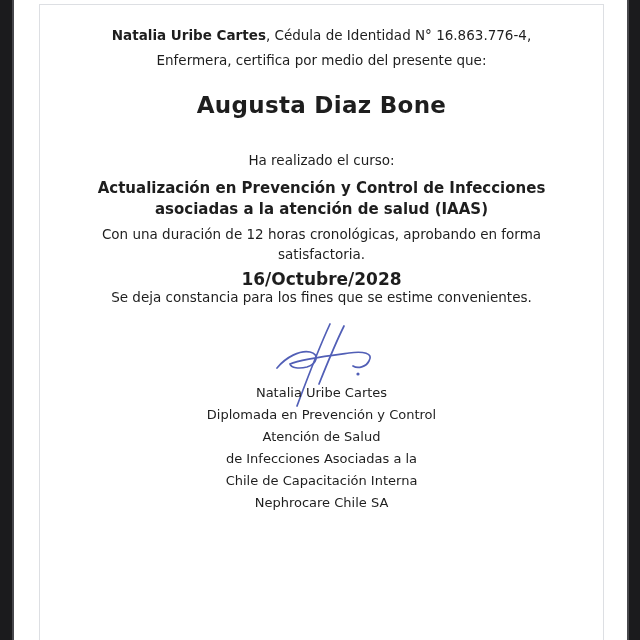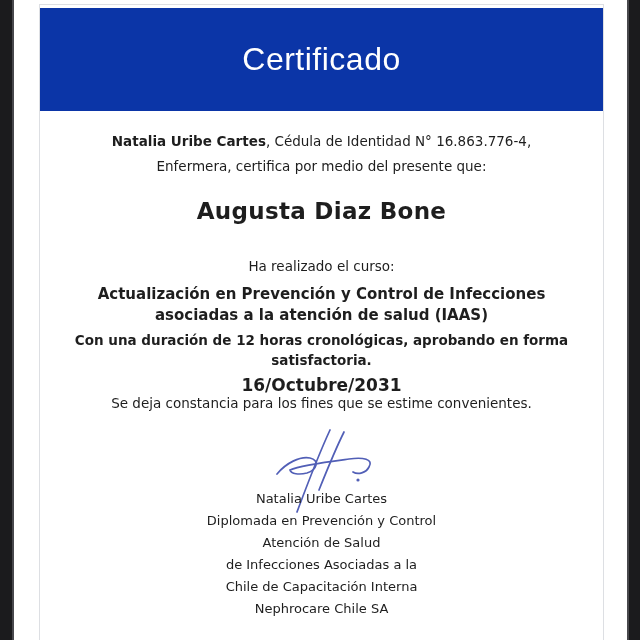--- a/index.html
+++ b/index.html
@@ -76,21 +76,20 @@
     font-size: 15px;
     font-weight: bold;
     line-height: 21px;
     white-space: nowrap;
   }
   .duration {
     margin-top: 4px;
     font-size: 13.5px;
     line-height: 20px;
     white-space: nowrap;
-    font-weight: bold;
   }
   .course-date {
     margin-top: 6px;
     font-size: 17px;
     font-weight: bold;
     line-height: 18px;
   }
   .closing {
     font-size: 13.5px;
     line-height: 18px;
@@ -108,44 +107,41 @@
   }
   .sig-block .line { white-space: nowrap; }
 </style>
 </head>
 <body>
 
 <div class="viewer-bg">
   <div class="page">
     <div class="frame">
 
-      <div class="banner">
-        <span class="banner-title">Certificado</span>
-      </div>
 
       <div class="intro">
         <div><span class="issuer">Natalia Uribe Cartes</span><span>, Cédula de Identidad N° 16.863.776-4,</span></div>
         <div>Enfermera, certifica por medio del presente que:</div>
       </div>
 
       <div class="recipient-name">Augusta Diaz Bone</div>
 
       <div class="lead-in">Ha realizado el curso:</div>
 
       <div class="course-title">
         <div>Actualización en Prevención y Control de Infecciones</div>
         <div>asociadas a la atención de salud (IAAS)</div>
       </div>
 
       <div class="duration">
         <div>Con una duración de 12 horas cronológicas, aprobando en forma</div>
         <div>satisfactoria.</div>
       </div>
 
-      <div class="course-date">16/Octubre/2031</div>
+      <div class="course-date">16/Octubre/2028</div>
 
       <div class="closing">Se deja constancia para los fines que se estime convenientes.</div>
 
       <div class="signature-area">
         <svg width="130" height="78" viewBox="0 0 130 78" style="overflow:visible">
           <g fill="none" stroke-linecap="round" opacity="0.88">
             <path stroke-width="1.7" d="M20,50 C29,39 43,32 53,34 C63,36 60,46 50,49 C42,51 34,50 33,46 C44,41 77,37 92,35 C106,33 117,35 112,43 C109,49 101,51 96,48" stroke="#3a49ad"></path>
             <path stroke-width="1.7" d="M40,88 C46,72 60,34 73,6" stroke="#3a49ad"></path>
             <path stroke-width="1.7" d="M62,66 C70,46 80,22 87,8" stroke="#3a49ad"></path>
             <circle cx="101" cy="56" r="1.6" stroke="none" fill="#3a49ad"></circle>

